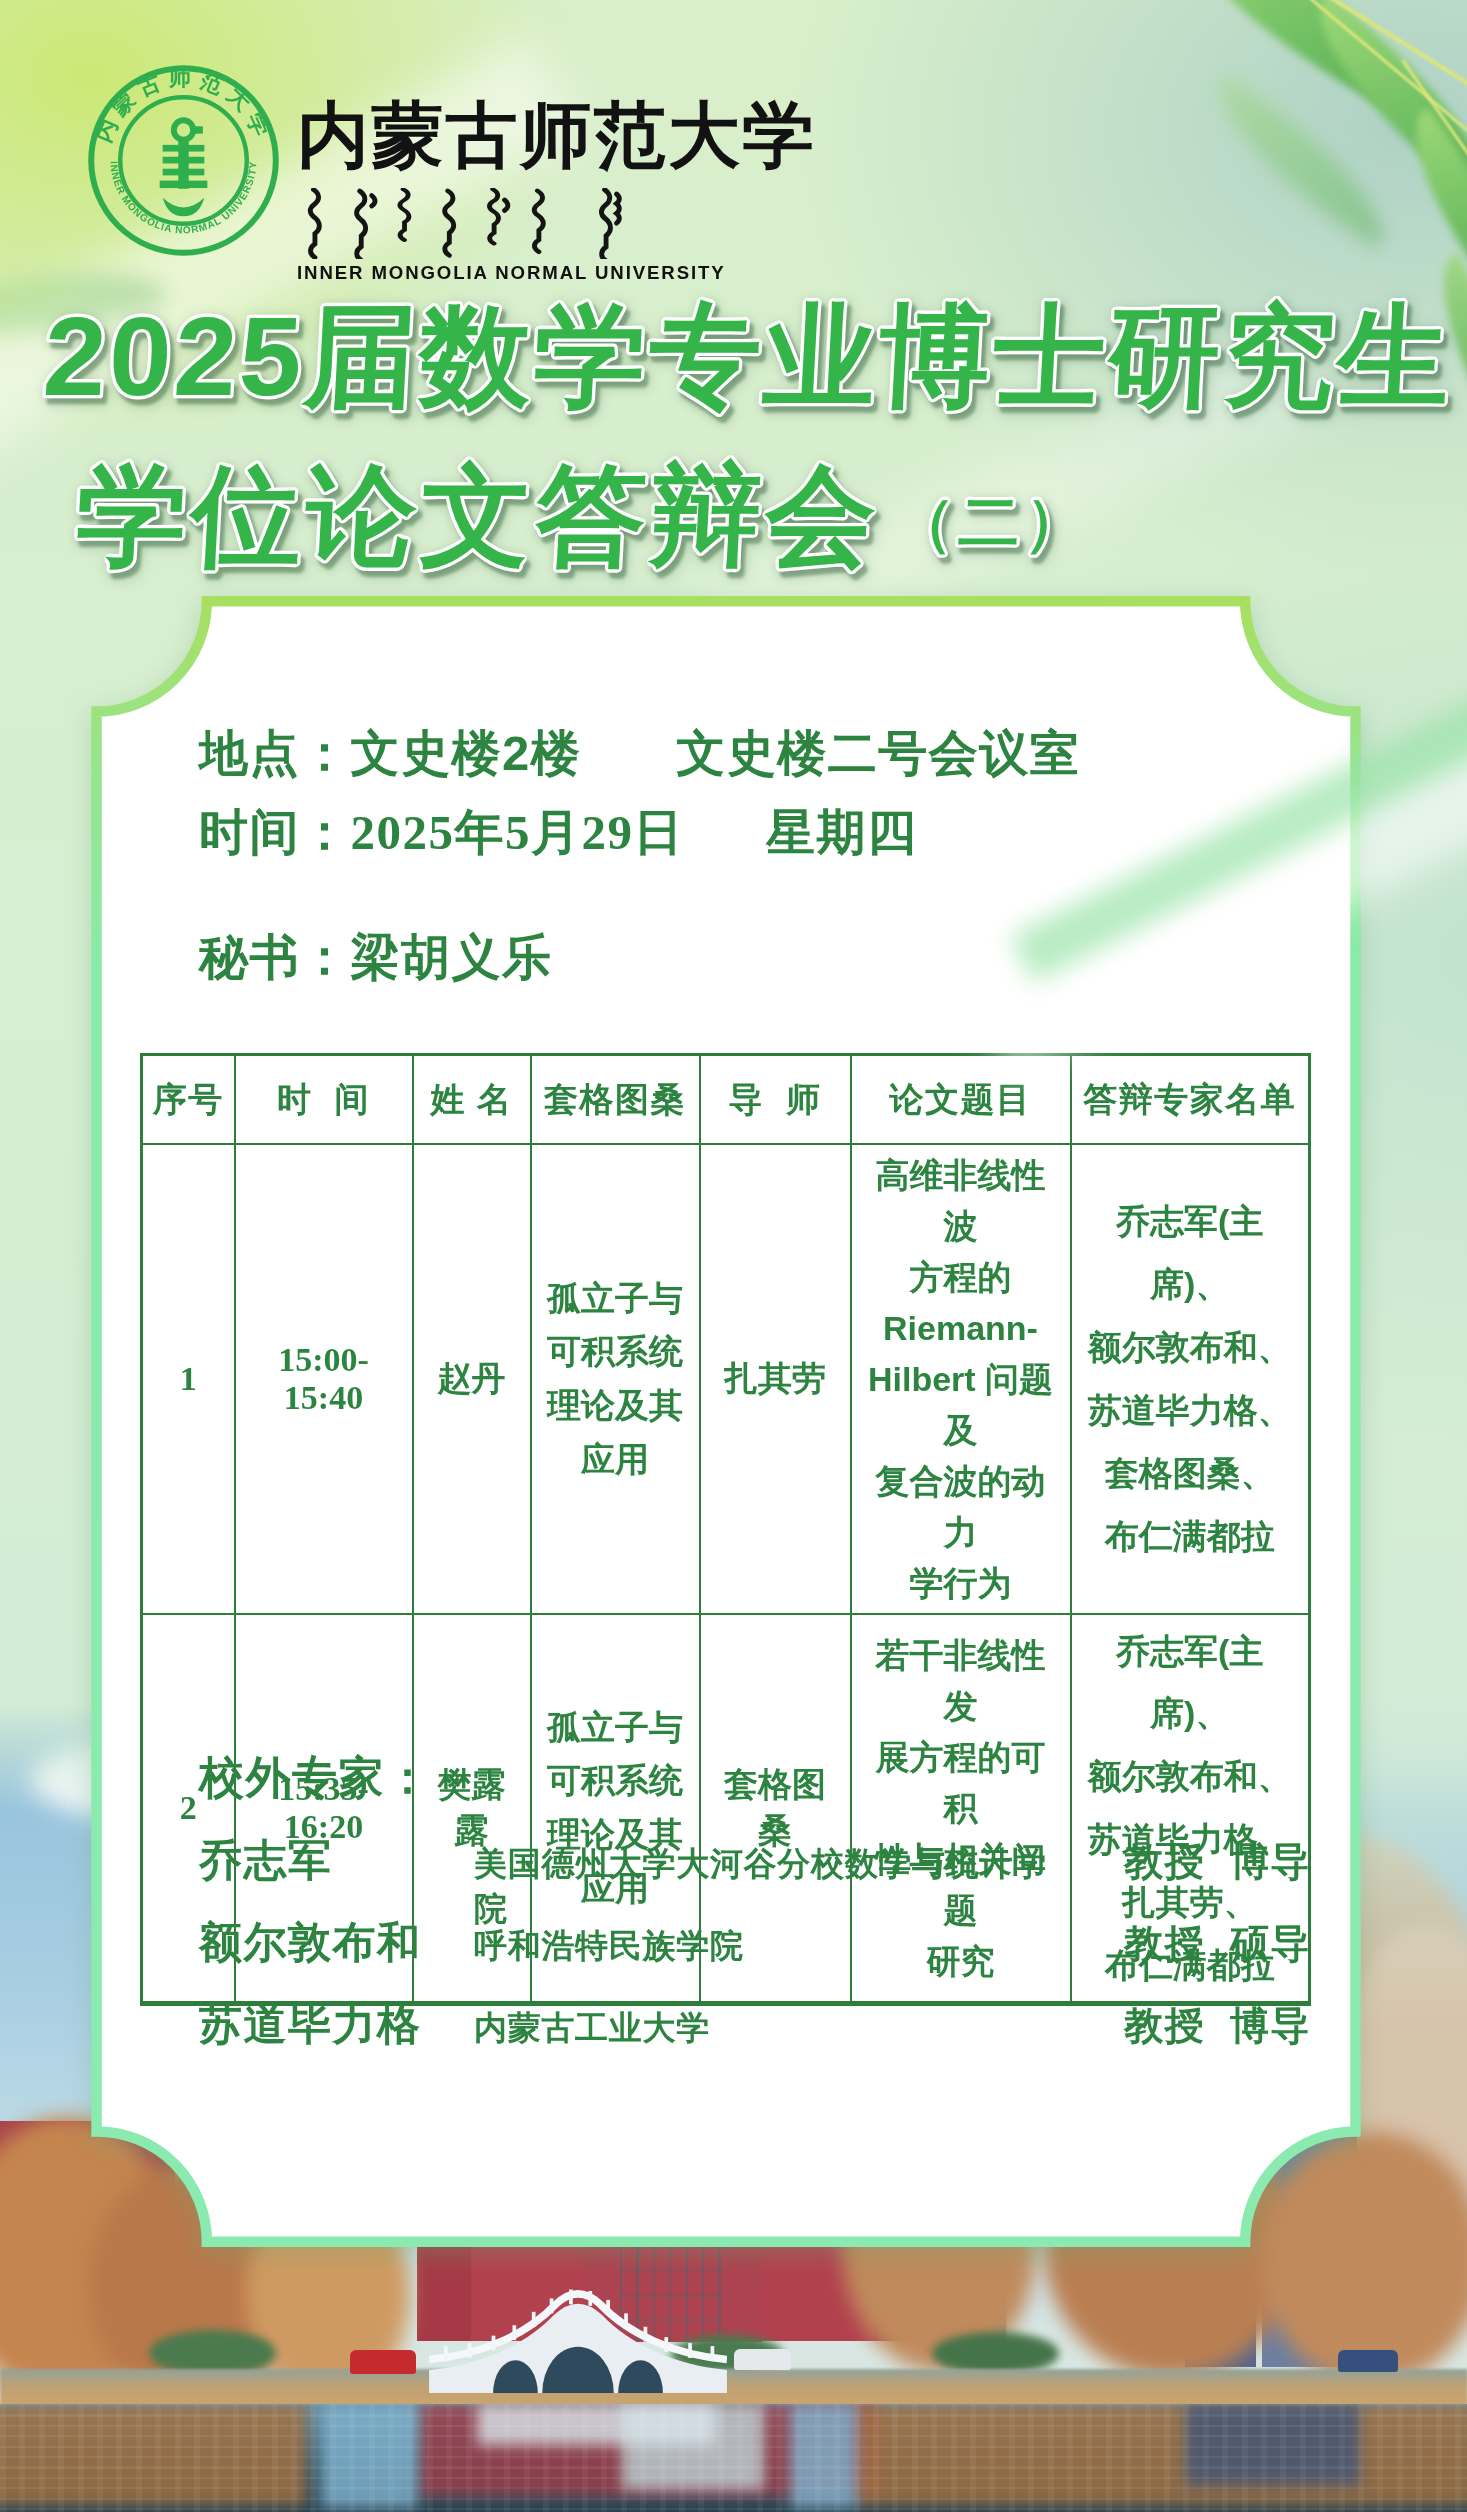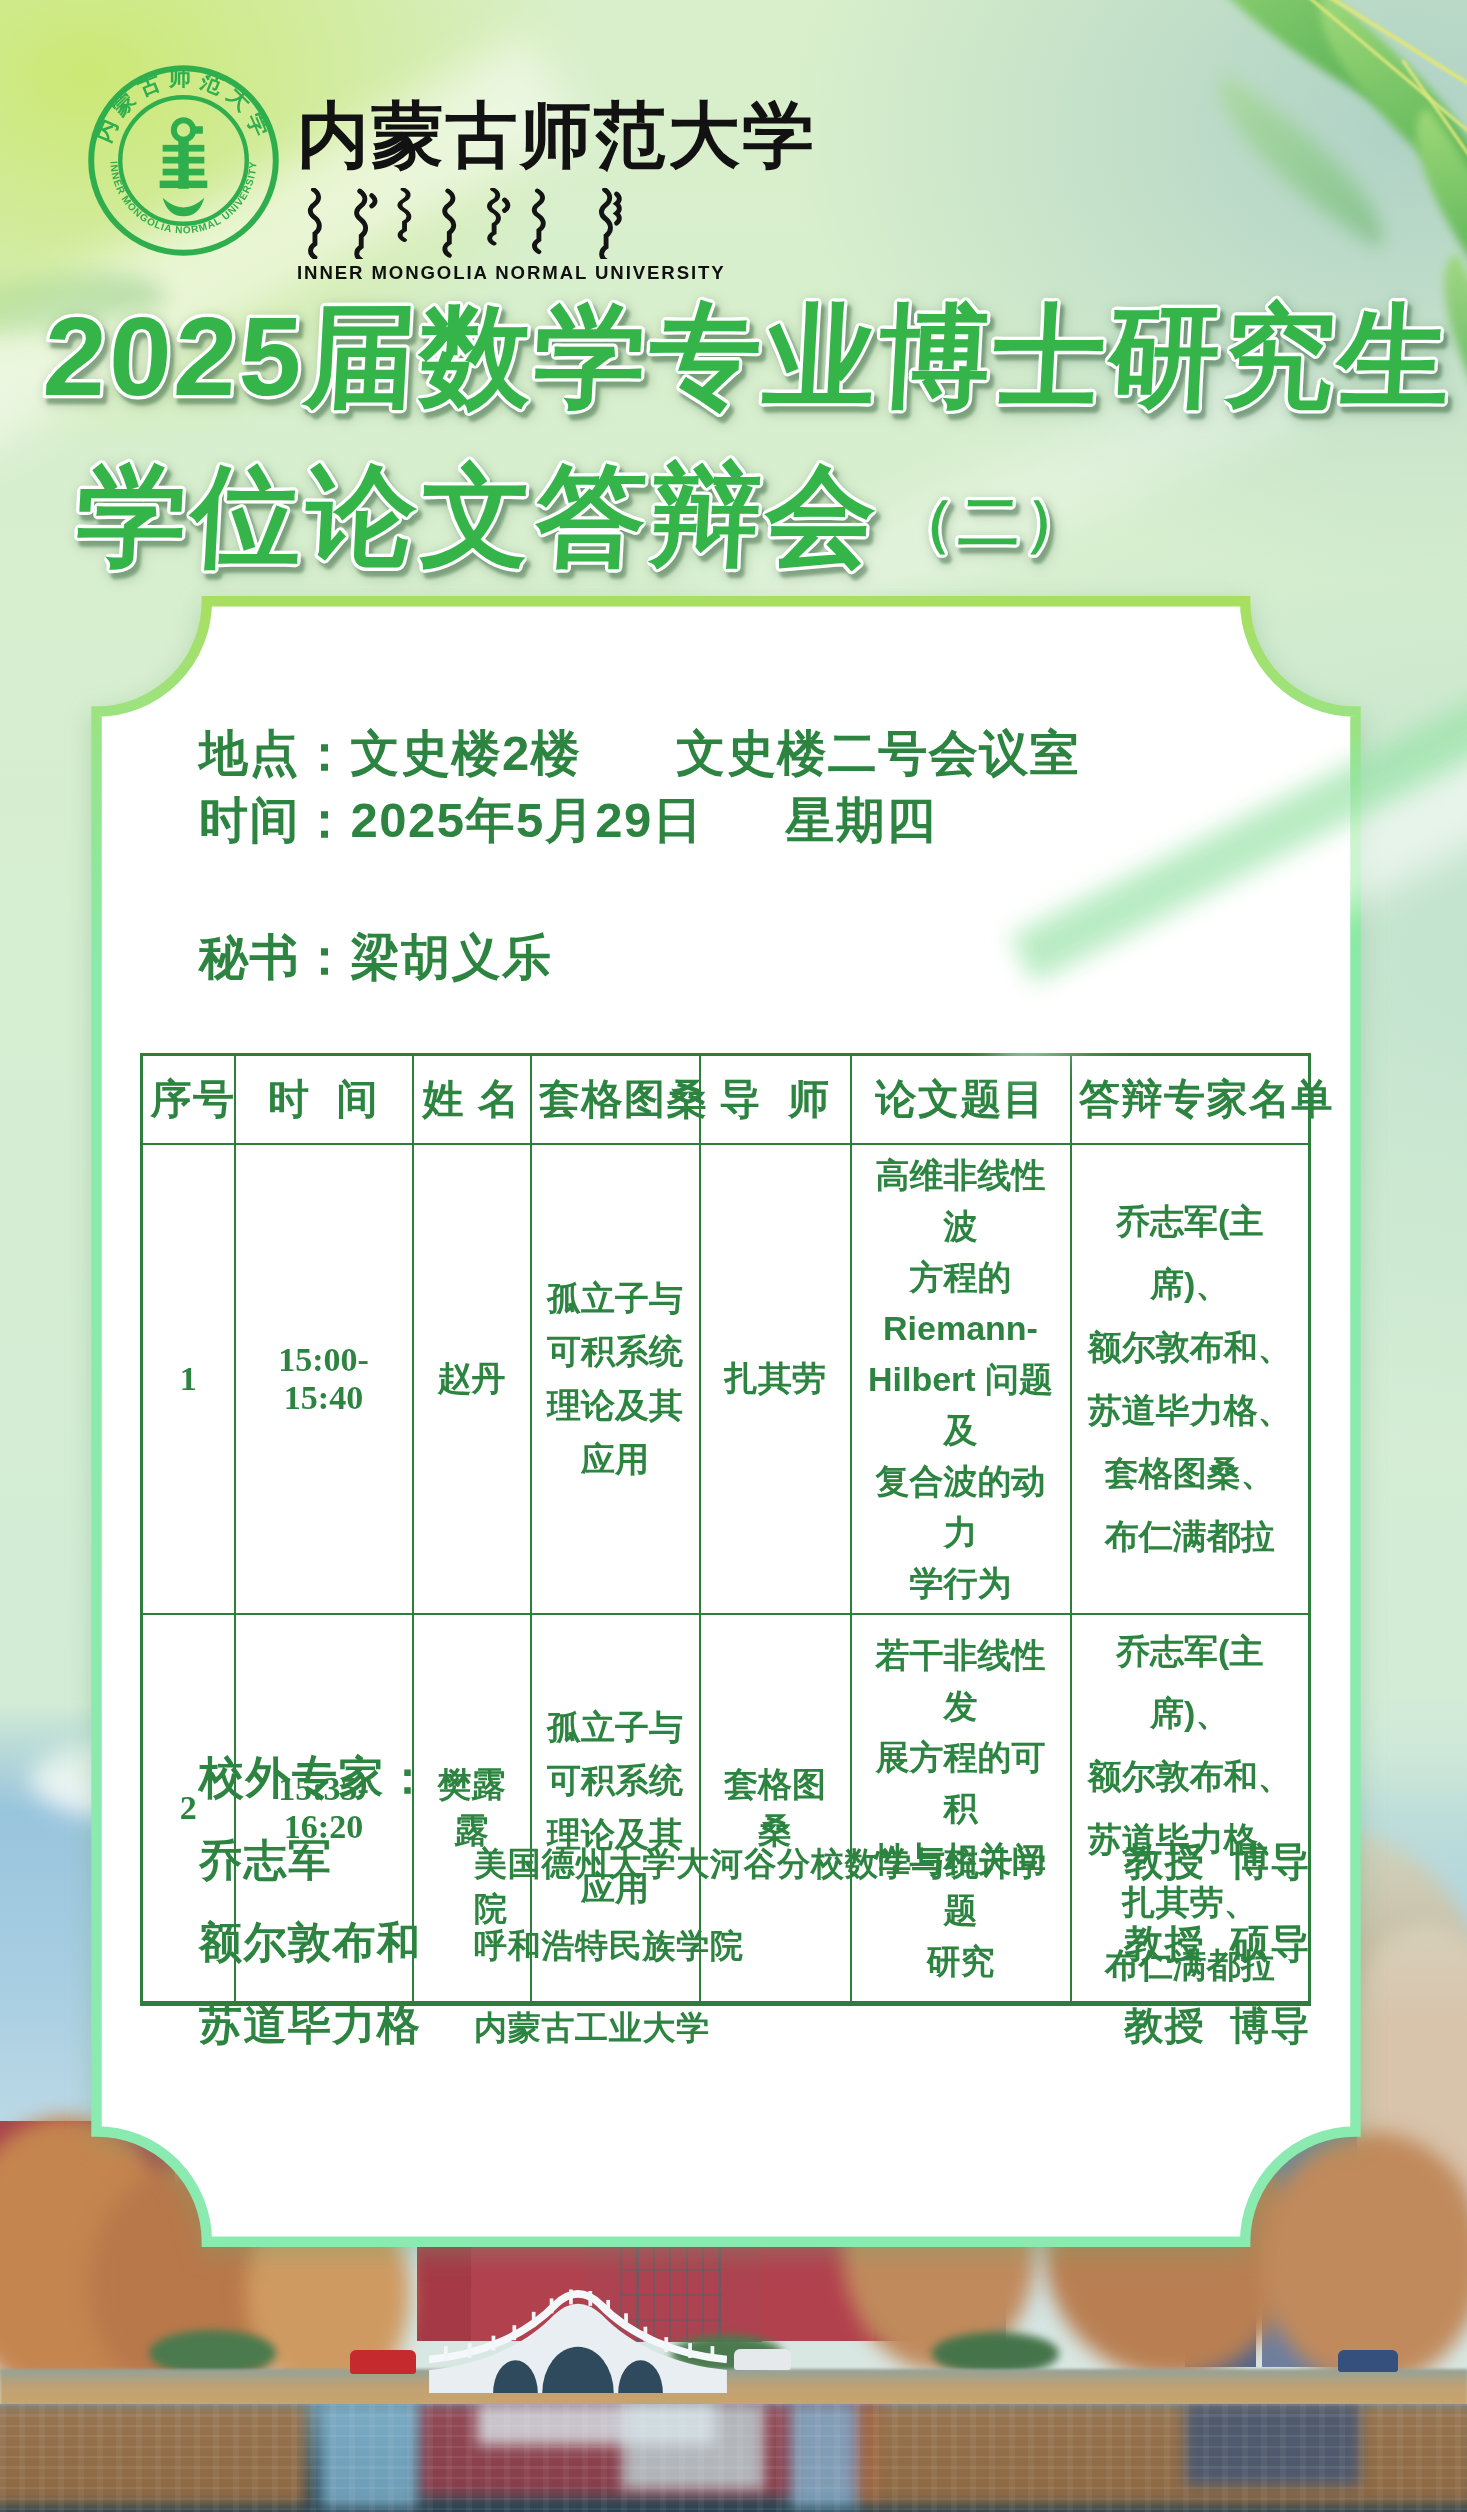--- a/index.html
+++ b/index.html
@@ -37,21 +37,21 @@
   #card-content{left:91px;top:596px;width:1067px;height:1651px;z-index:21;color:#2c8440;padding-left:12px;}
   .info-line{position:absolute;left:108px;font-size:49px;font-weight:800;letter-spacing:1.5px;white-space:nowrap;}
   .gap{display:inline-block;width:95px;}
   .gap-sm{display:inline-block;width:82px;}
   
   #schedule{position:absolute;left:49px;top:457px;width:1167px;border-collapse:collapse;
             table-layout:fixed;border:3px solid #2e7d3b;}
   #schedule th,#schedule td{border:2.2px solid #2e7d3b;text-align:center;vertical-align:middle;
             color:#2c8440;font-weight:800;padding:4.5px 7.5px;}
   #schedule tr.r-last td{border-bottom-width:5.2px;}
-  #schedule th{height:78px;font-size:41px;letter-spacing:1.5px;white-space:pre;}
+  #schedule th{height:78px;font-size:34px;letter-spacing:1.5px;white-space:pre;}
   #schedule td{font-size:34px;}
   td.serif{font-family:"Liberation Serif",serif;font-size:35px;letter-spacing:0;}
   td.wrap{white-space:pre-line;line-height:1.58;font-size:34px;}
   td.thesis{white-space:pre-line;text-align:left;font-size:33px;line-height:1.5;padding-left:12px;}
   td.committee{white-space:pre-line;font-size:31px;line-height:1.85;}
   tr.row1 td{height:313px;border-radius:29px;}
   tr.row2 td{height:246px;}
   
   #experts-heading{position:absolute;left:108px;top:1152px;font-size:45px;font-weight:800;letter-spacing:1.5px;}
   .expert-row{position:absolute;left:108px;width:1112px;display:flex;align-items:baseline;font-weight:800;gap:48px;}
@@ -242,21 +242,21 @@
       </linearGradient>
     </defs>
     <path d="M155,7 H1548 A148,148 0 0 0 1696,155 V2060 A148,148 0 0 0 1548,2208 H155 A148,148 0 0 0 7,2060 V155 A148,148 0 0 0 155,7 Z" fill="#ffffff" stroke="url(#cg)" stroke-width="14"></path>
   </svg>
 
   <div id="card-content" class="abs">
 
     <div class="info-line" style="top:125px;">
       <span>地点：</span><span>文史楼2楼</span><span class="gap"></span><span>文史楼二号会议室</span>
     </div>
-    <div class="info-line" style="top:192px;">
+    <div class="info-line" style="top:204px;font-family:Liberation Serif, serif;">
       <span>时间：</span><span>2025年5月29日</span><span class="gap-sm"></span><span>星期四</span>
     </div>
     <div class="info-line" style="top:329px;">
       <span>秘书：</span><span>梁胡义乐</span>
     </div>
 
     <table id="schedule">
       <colgroup>
         <col style="width:93px">
           <col style="width:178px">

